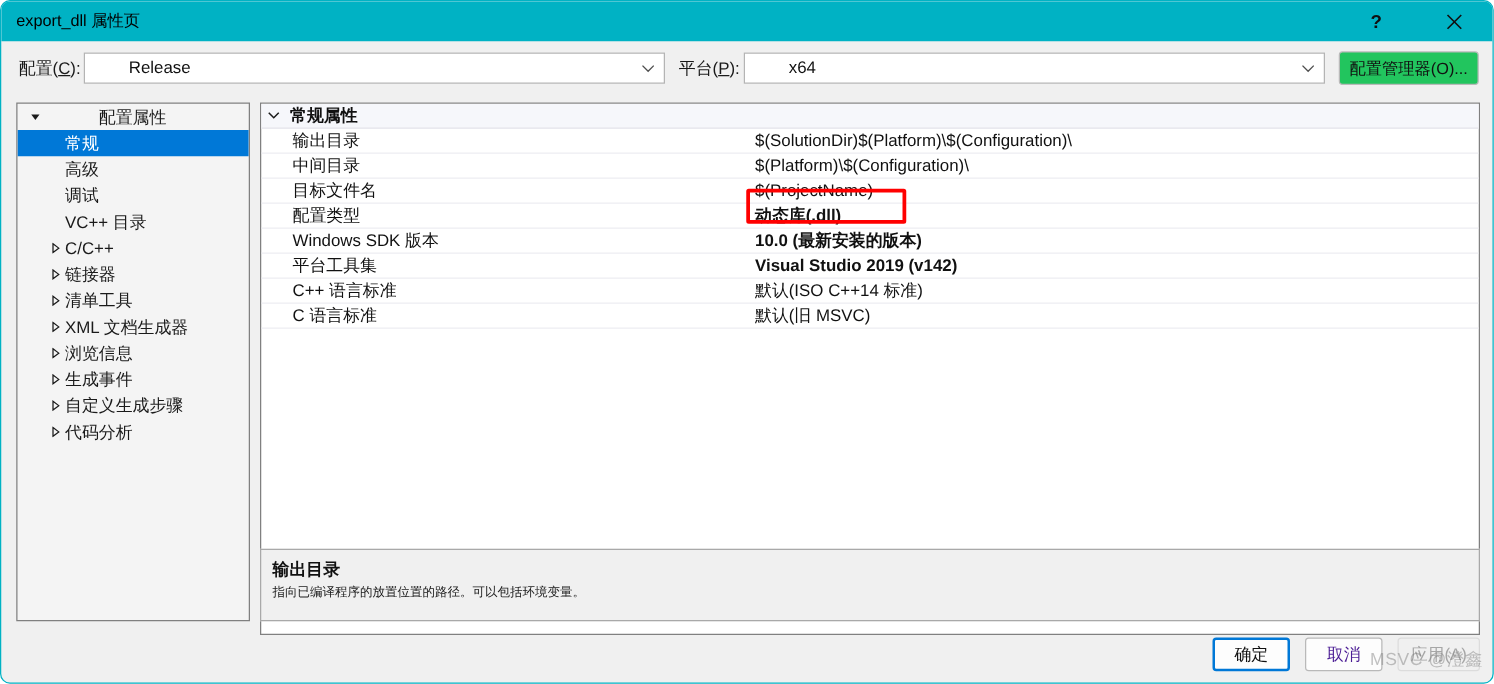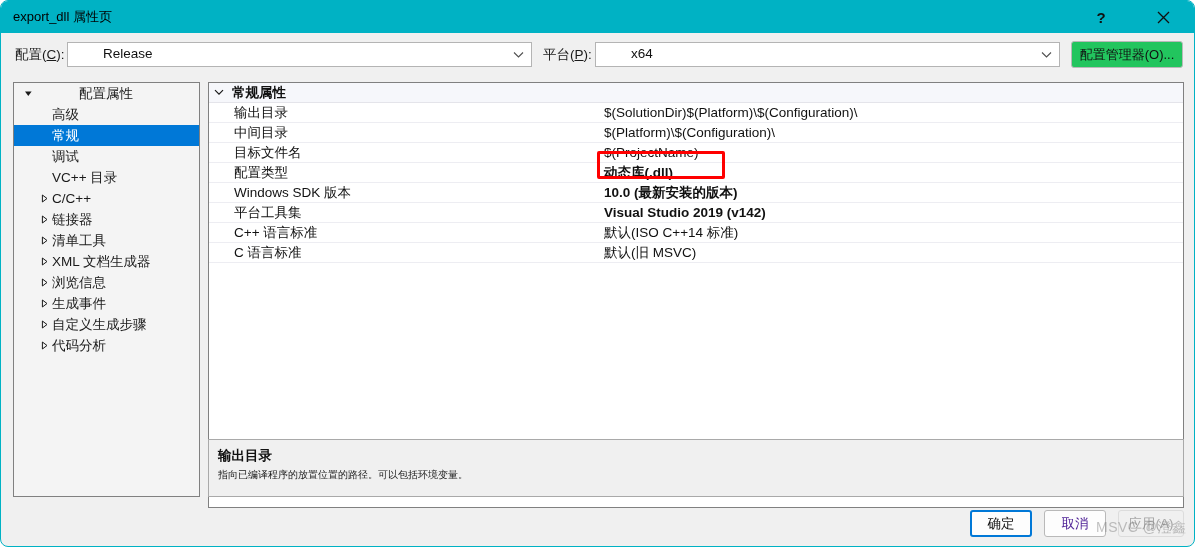--- a/index.html
+++ b/index.html
@@ -313,25 +313,25 @@
 
   <div id="tree-panel">
       <div class="tree-node lvl0">
         <span class="chev">
           <svg width="9" height="9" viewBox="0 0 9 9">
             <path d="M1 2.5 L7.6 2.5 L4.3 7 Z" fill="#1a1a1a"></path>
           </svg>
         </span>
         <span class="lbl">配置属性</span>
       </div>
+      <div class="tree-node lvl1 leaf selected">
+        <span class="lbl">常规</span>
+      </div>
       <div class="tree-node lvl1 leaf">
         <span class="lbl">高级</span>
-      </div>
-      <div class="tree-node lvl1 leaf selected">
-        <span class="lbl">常规</span>
       </div>
       <div class="tree-node lvl1 leaf">
         <span class="lbl">调试</span>
       </div>
       <div class="tree-node lvl1 leaf">
         <span class="lbl">VC++ 目录</span>
       </div>
       <div class="tree-node lvl1">
         <span class="chev">
           <svg width="9" height="9" viewBox="0 0 9 9">

